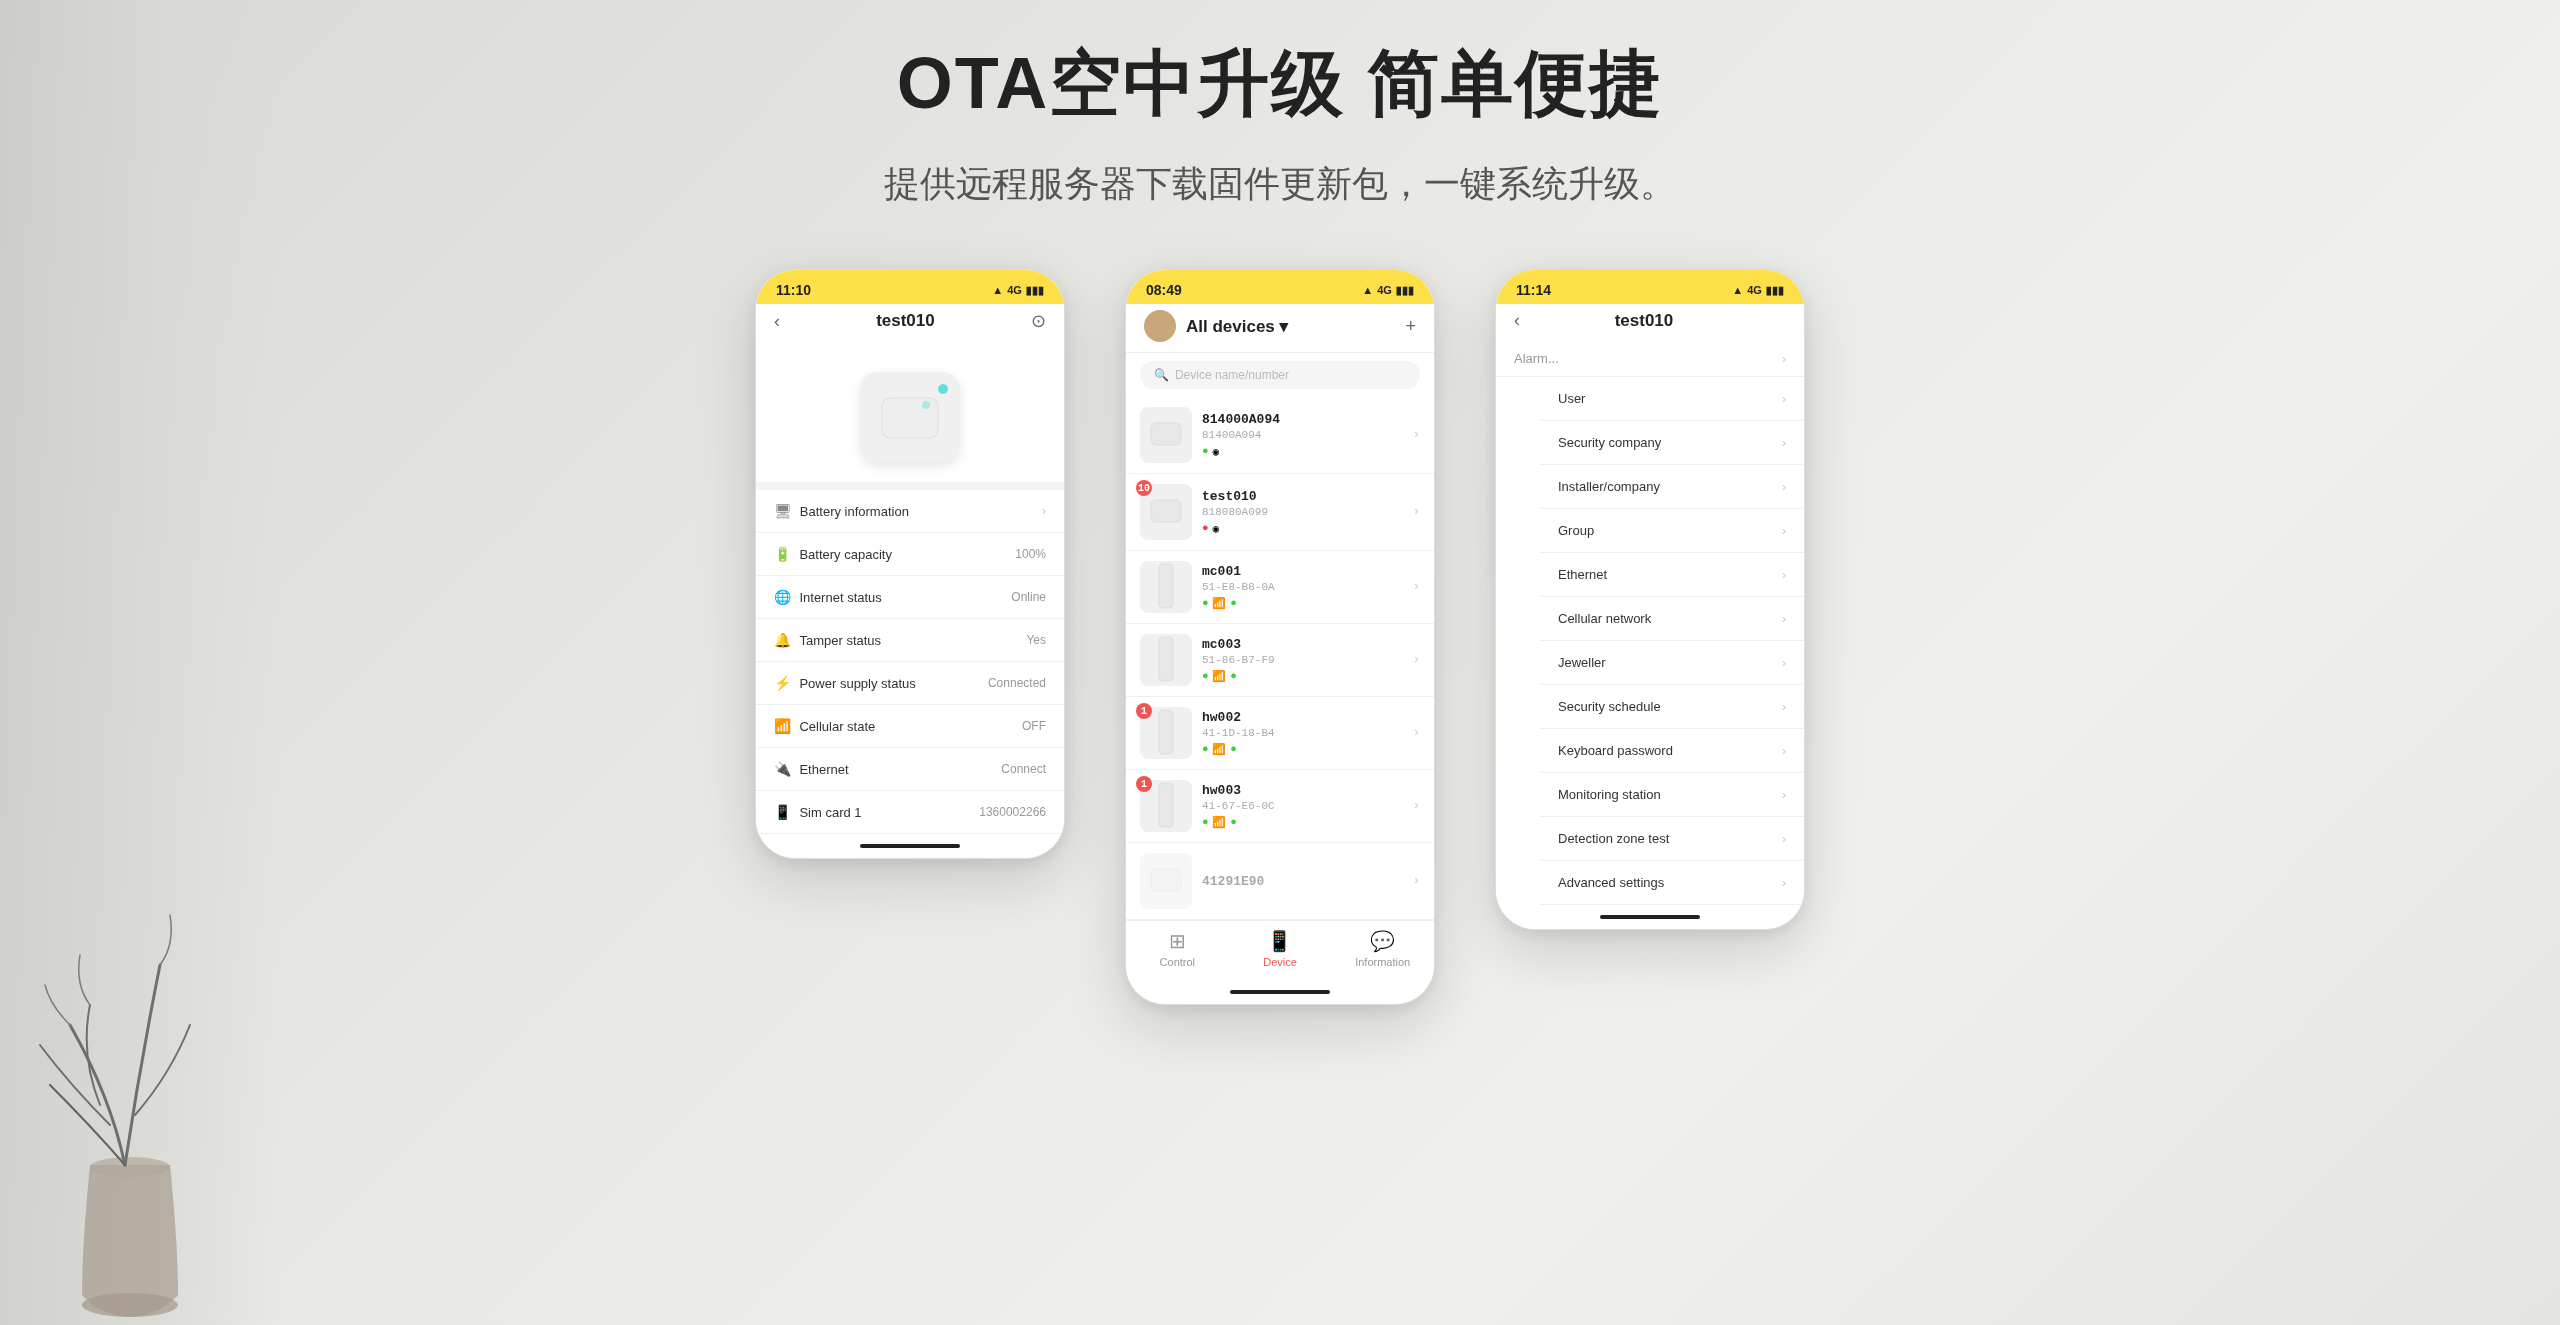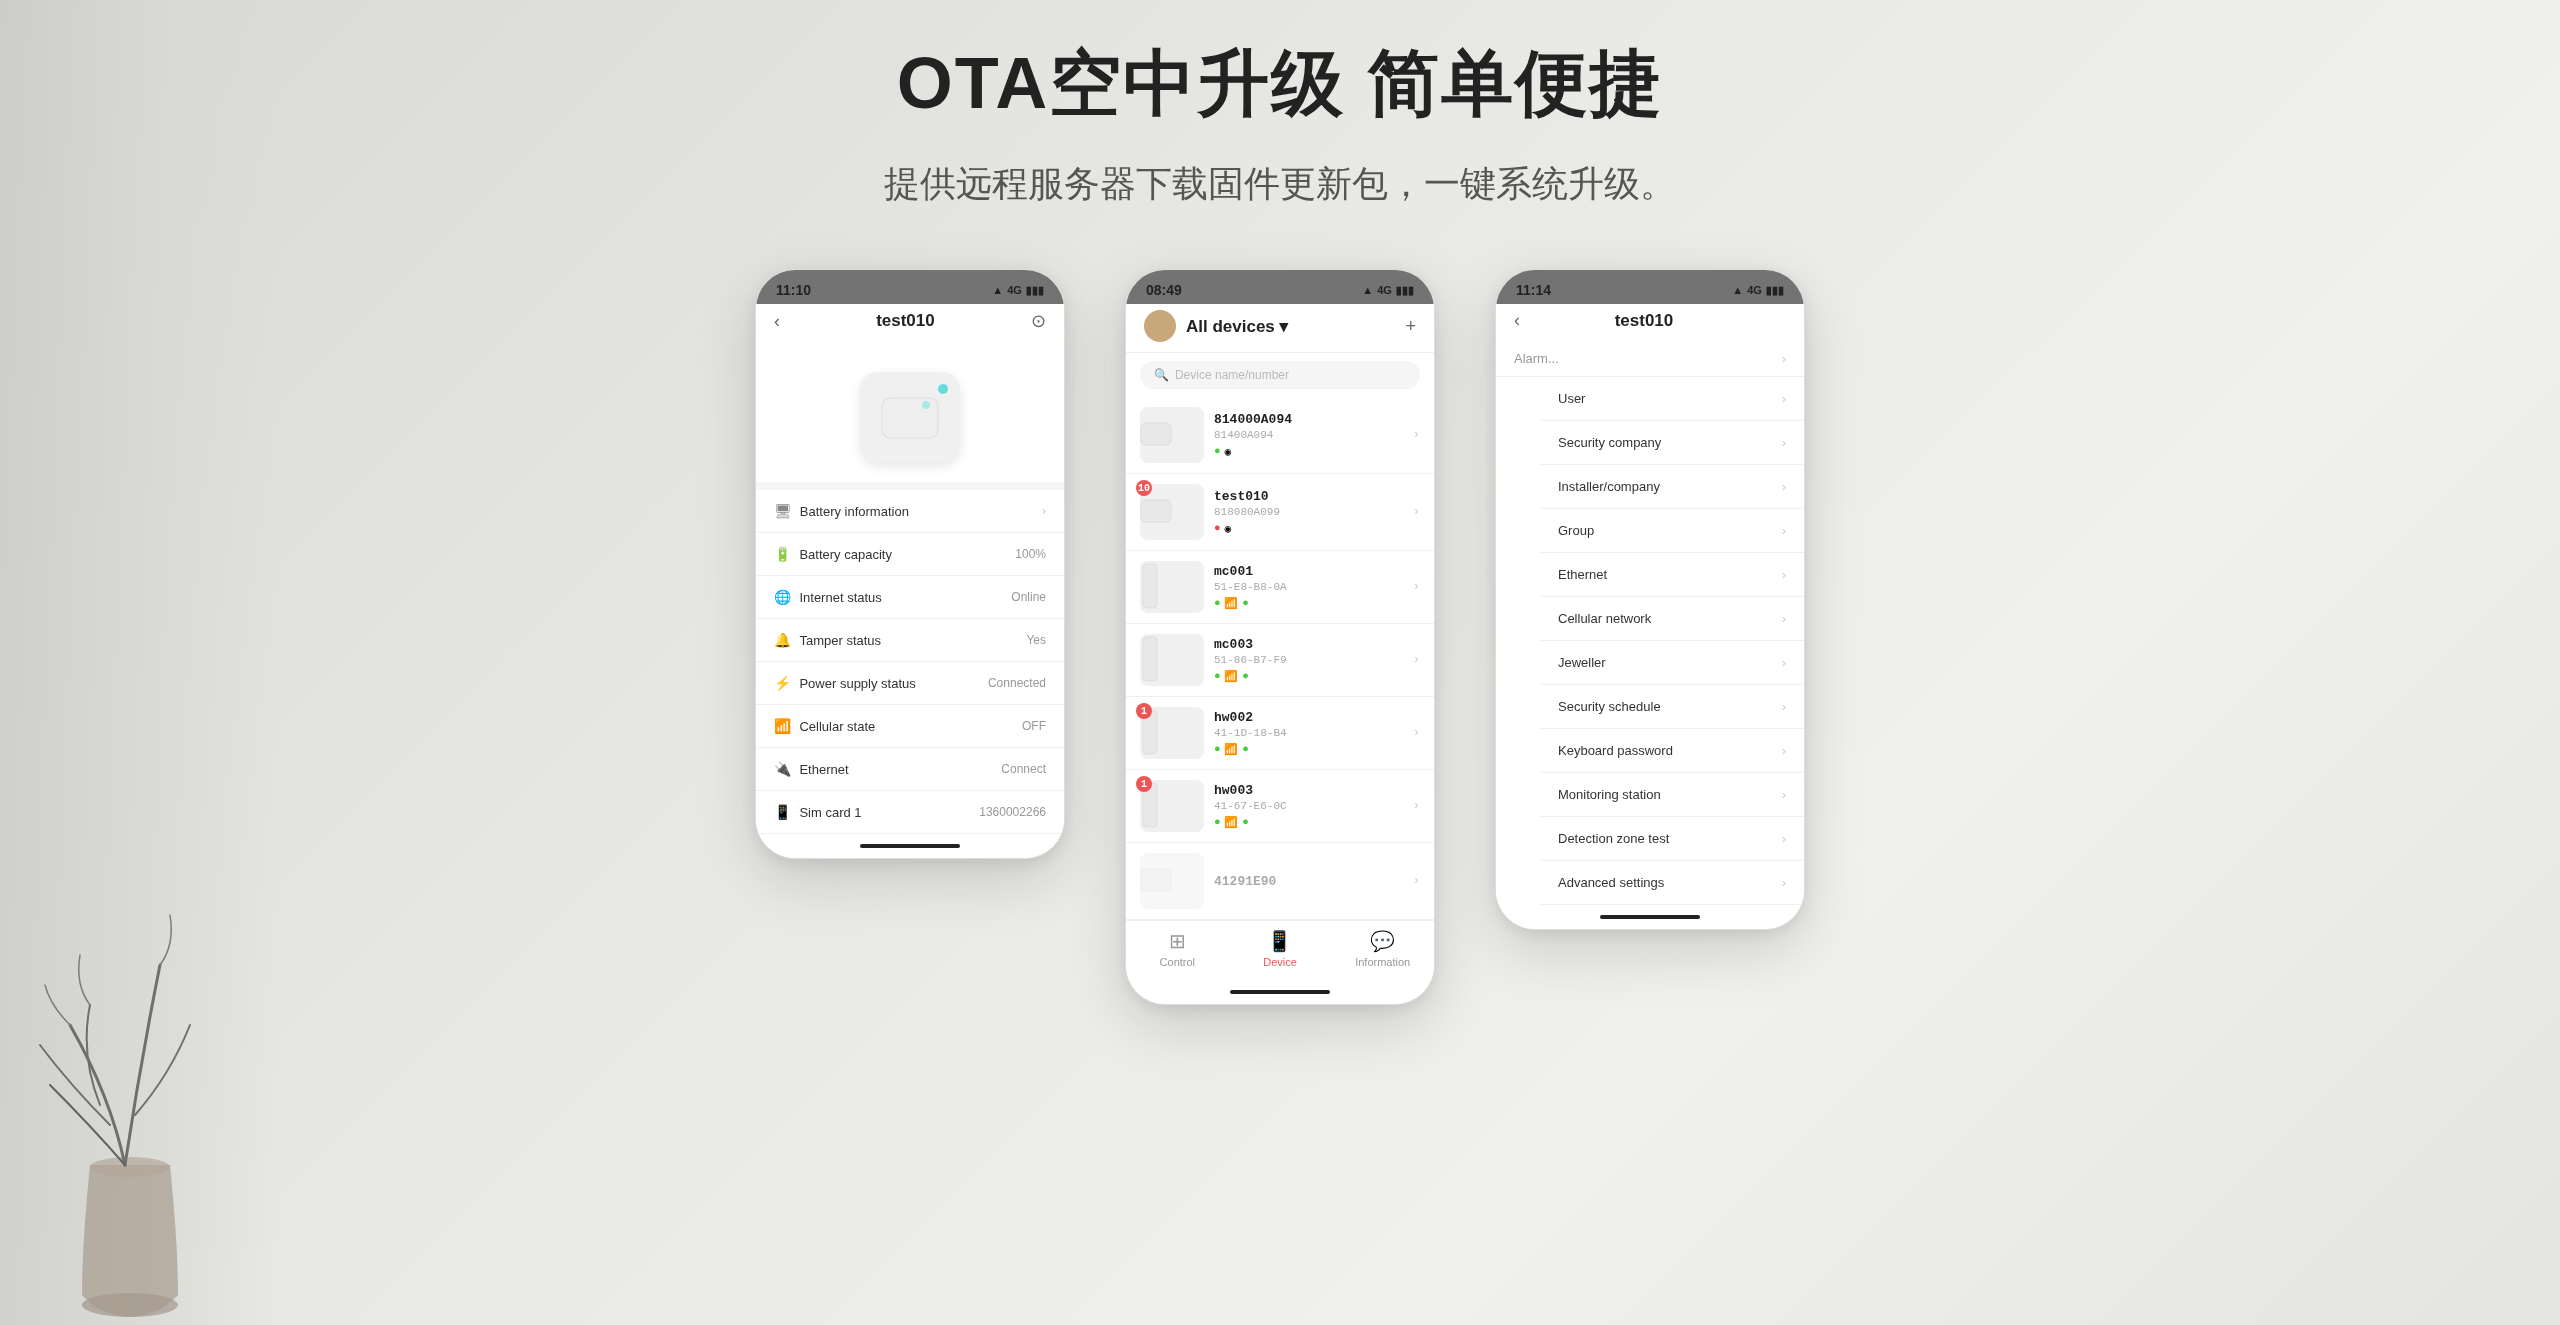--- a/index.html
+++ b/index.html
@@ -78,21 +78,21 @@
 
     
     .status-bar {
       display: flex;
       justify-content: space-between;
       align-items: center;
       padding: 12px 20px 6px;
       font-size: 13px;
       font-weight: 600;
       color: #222;
-      background: #737373;
+      background: #fde047;
     }
     .status-bar .time { font-size: 14px; font-weight: 700; }
     .status-icons {
       display: flex;
       align-items: center;
       gap: 4px;
       font-size: 11px;
     }
 
     
@@ -179,28 +179,28 @@
     .device-list-item {
       display: flex;
       align-items: center;
       padding: 10px 14px;
       border-bottom: 1px solid #f0f0f0;
       gap: 10px;
       position: relative;
       font-family: Liberation Mono, monospace;
     }
     .device-thumb {
-      width: 64px;
+      width: 52px;
       height: 56px;
       background: #f0f0f0;
       border-radius: 8px;
       flex-shrink: 0;
       display: flex;
       align-items: center;
-      justify-content: flex-start;
+      justify-content: center;
       position: relative;
     }
     .badge {
       position: absolute;
       top: -4px;
       left: -4px;
       width: 16px;
       height: 16px;
       border-radius: 50%;
       font-size: 10px;

